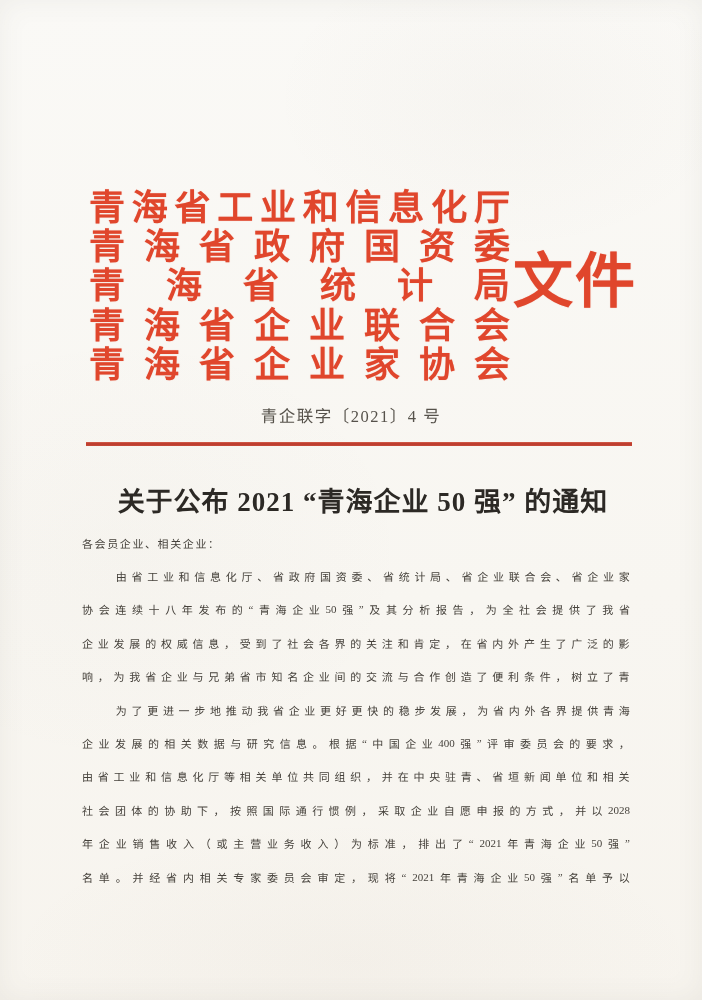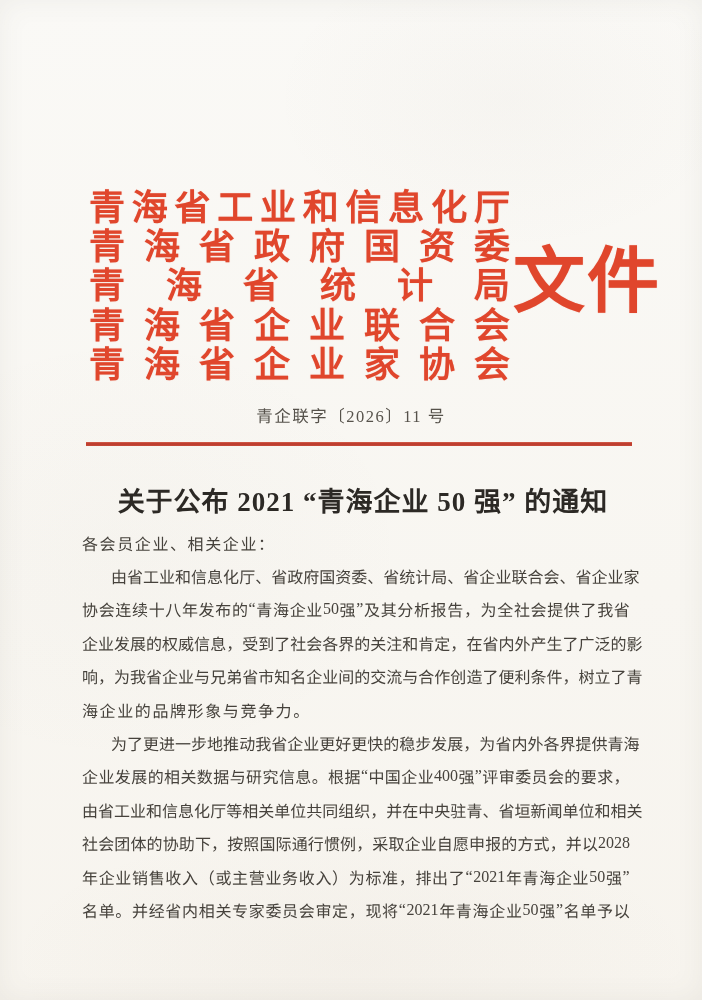--- a/index.html
+++ b/index.html
@@ -41,21 +41,21 @@
     align-items: center;
     height: 39.4px;
     font-size: 36px;
     font-weight: 700;
     color: var(--red, #e0462c);
     text-shadow: 0 0 1px rgba(224,70,44,0.35);
     white-space: nowrap;
   }
   .doc-type {
     margin-left: 3px;
-    font-size: 72px;
+    font-size: 60px;
     font-weight: 700;
     letter-spacing: 2px;
     color: var(--red, #e0462c);
     text-shadow: 0 0 1px rgba(224,70,44,0.4);
     line-height: 1;
   }
 
   
   .doc-number {
     position: absolute;
@@ -99,21 +99,21 @@
     position: absolute;
     top: 526px;
     left: 82px;
     width: 548px;
     color: #46423c;
   }
   .body-line {
     height: 33.4px;
     display: flex;
     align-items: center;
-    font-size: 16px;
+    font-size: 11px;
     white-space: nowrap;
   }
   .body-line.justify {
     justify-content: space-between;
   }
   .body-line.justify.indent::before {
     content: "";
     display: block;
     width: 29px;
     flex: 0 0 auto;
@@ -176,21 +176,21 @@
           <span>企</span>
           <span>业</span>
           <span>家</span>
           <span>协</span>
           <span>会</span>
         </div>
       </div>
     <div class="doc-type">文件</div>
   </header>
 
-  <div class="doc-number">青企联字〔2026〕11 号</div>
+  <div class="doc-number">青企联字〔2021〕4 号</div>
 
   <hr class="red-rule">
 
   <h1 class="title">关于公布 2021 “青海企业 50 强” 的通知</h1>
 
   <main class="body-text">
       <div class="body-line plain">各会员企业、相关企业：</div>
       <div class="body-line justify indent">
         <span>由</span>
         <span>省</span>
@@ -329,21 +329,20 @@
         <span>便</span>
         <span>利</span>
         <span>条</span>
         <span>件</span>
         <span>，</span>
         <span>树</span>
         <span>立</span>
         <span>了</span>
         <span>青</span>
       </div>
-      <div class="body-line plain">海企业的品牌形象与竞争力。</div>
       <div class="body-line justify indent">
         <span>为</span>
         <span>了</span>
         <span>更</span>
         <span>进</span>
         <span>一</span>
         <span>步</span>
         <span>地</span>
         <span>推</span>
         <span>动</span>

